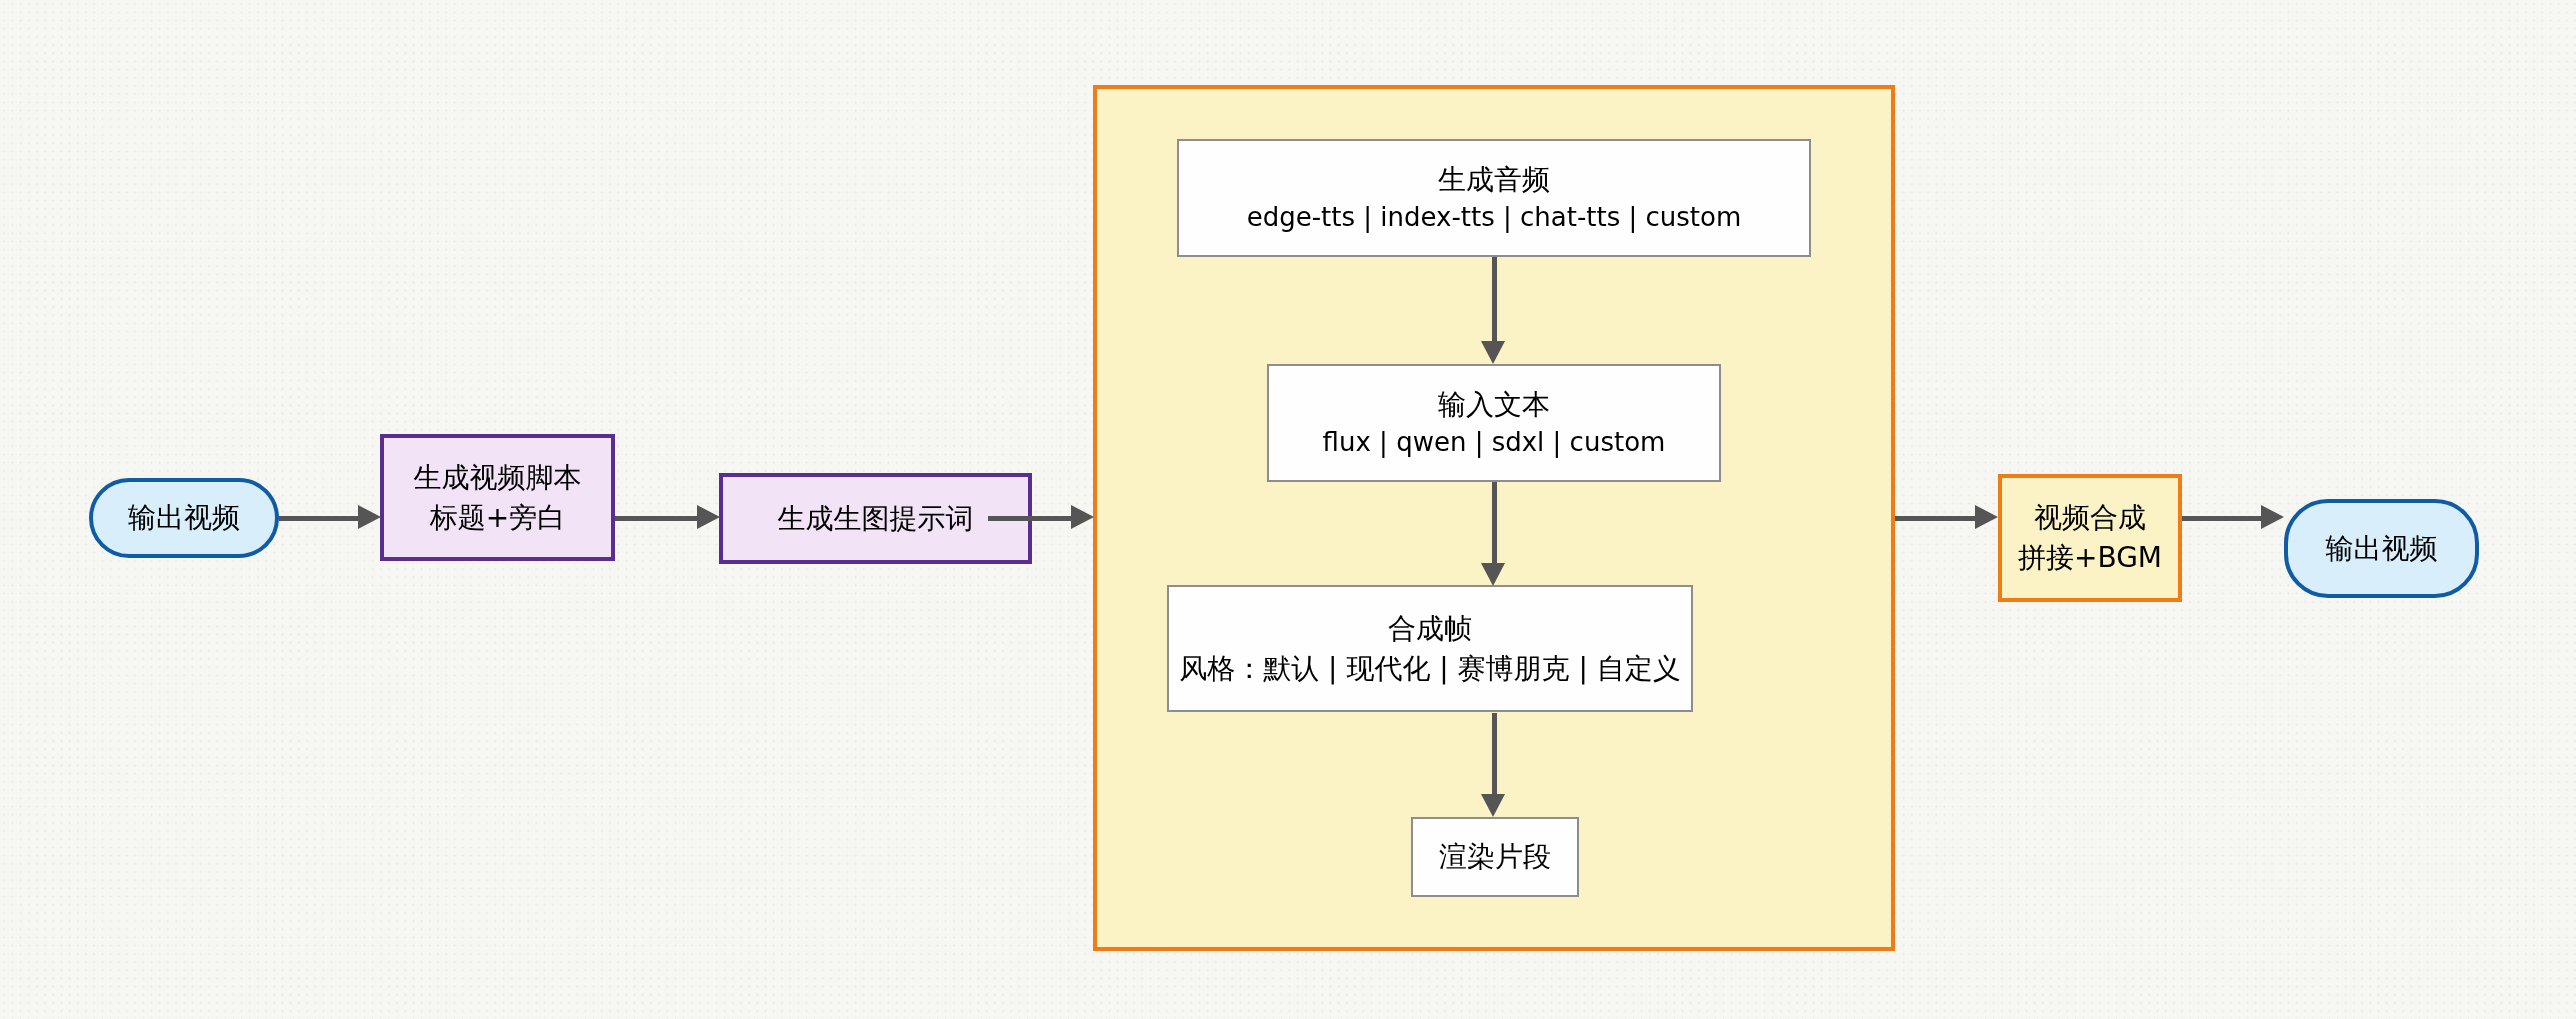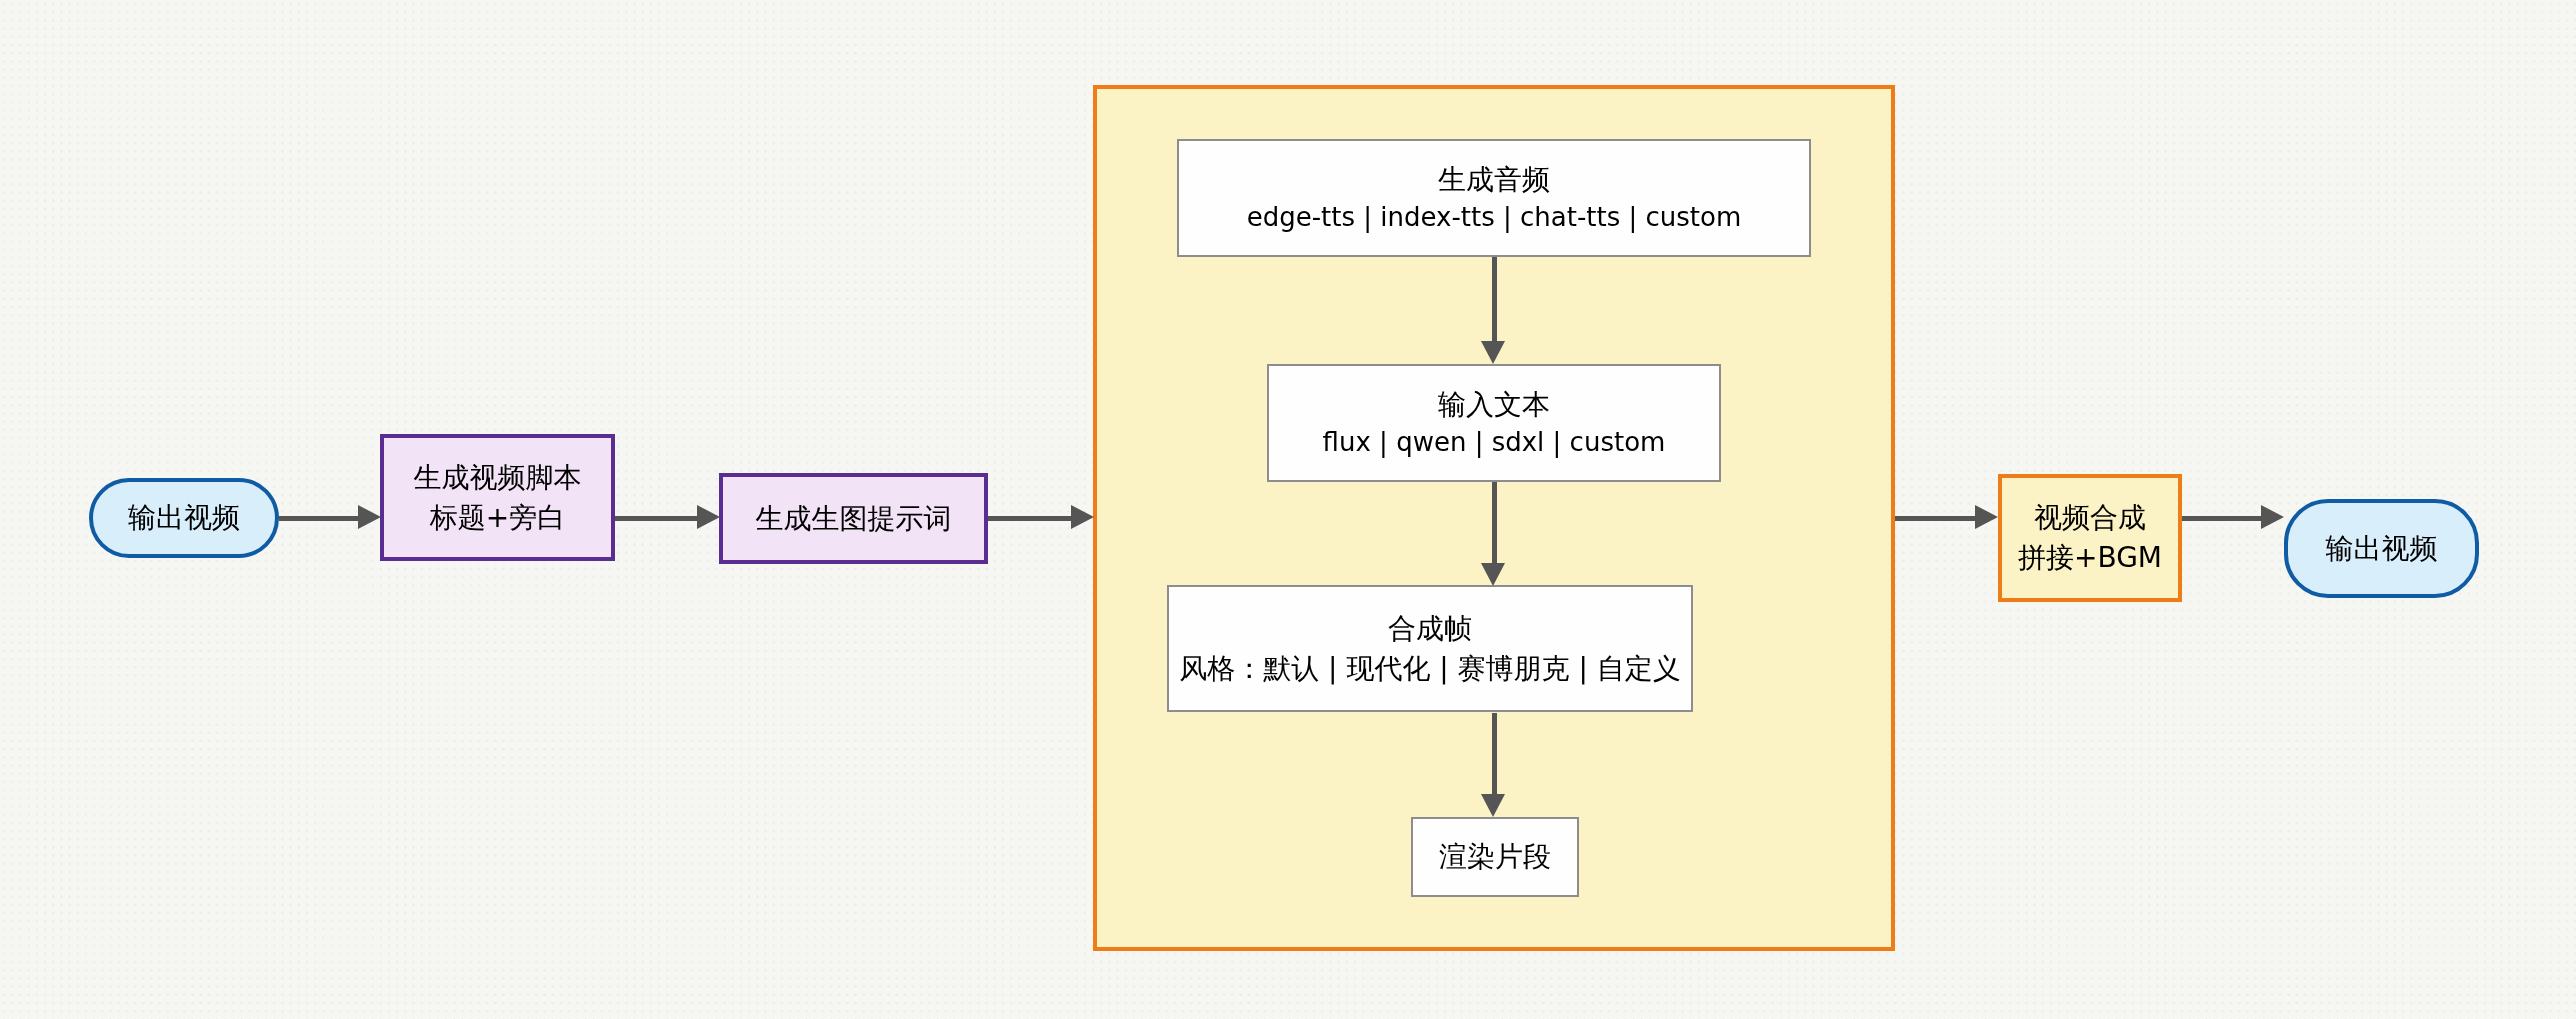--- a/index.html
+++ b/index.html
@@ -90,21 +90,21 @@
 
   <div class="node stadium" style="left:89px; top:478px; width:190px; height:80px;">
     <span class="single">输出视频</span>
   </div>
 
   <div class="node purple fs-main" style="left:380px; top:434px; width:235px; height:127px;">
     <span class="l1">生成视频脚本</span>
     <span class="l2">标题+旁白</span>
   </div>
 
-  <div class="node purple fs-main" style="left:719px; top:473px; width:269px; height:91px;">
+  <div class="node purple fs-main" style="left:719px; top:473px; width:313px; height:91px;">
     <span class="single">生成生图提示词</span>
   </div>
 
   <div class="node whitebox" style="left:1177px; top:139px; width:634px; height:118px;">
     <span class="l1 fs-main">生成音频</span>
     <span class="l2 fs-sub">edge-tts | index-tts | chat-tts | custom</span>
   </div>
 
   <div class="node whitebox" style="left:1267px; top:364px; width:454px; height:118px;">
     <span class="l1 fs-main">输入文本</span>

